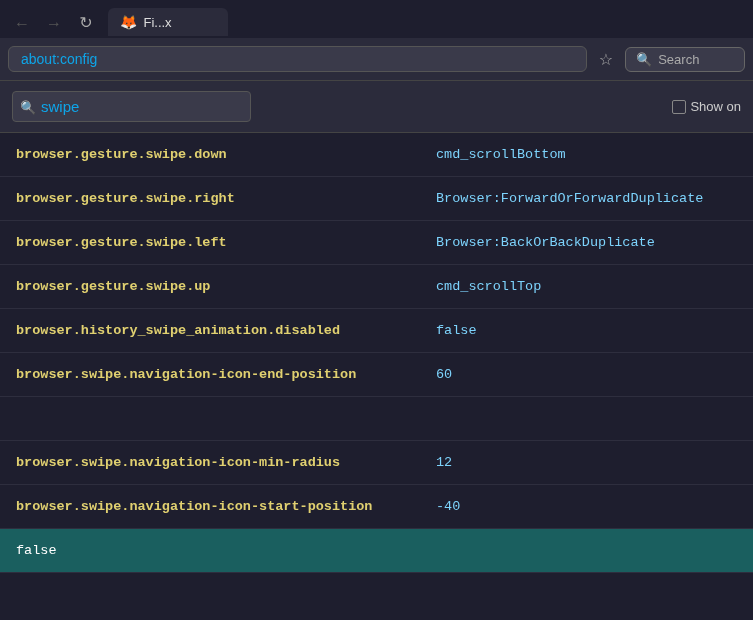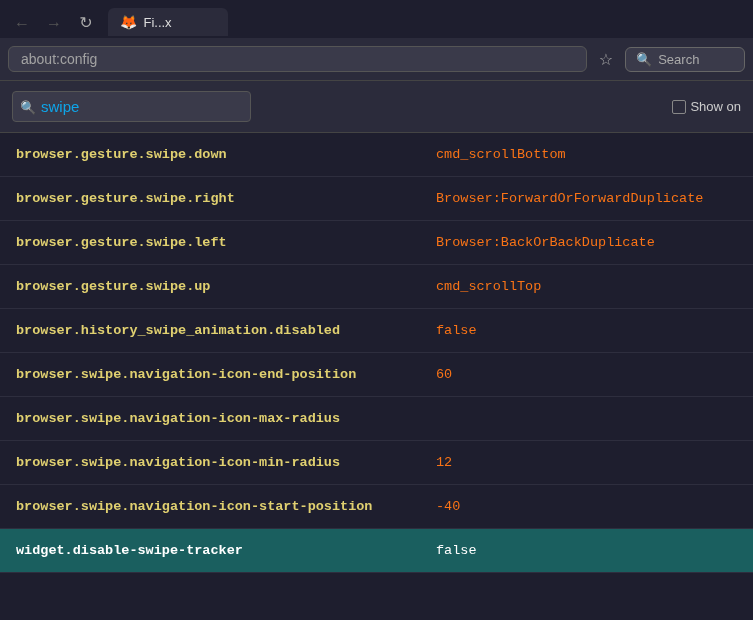--- a/index.html
+++ b/index.html
@@ -79,21 +79,21 @@
       border-radius: 6px;
       padding: 4px 12px;
       color: #ddd;
       font-size: 14px;
       display: flex;
       align-items: center;
       gap: 8px;
     }
 
     .address-text {
-      color: #a3a3a3;
+      color: #0ea5e9;
       font-size: 14px;
     }
 
     .star-btn {
       background: none;
       border: none;
       color: #aaa;
       cursor: pointer;
       font-size: 16px;
       padding: 2px 4px;
@@ -192,21 +192,21 @@
       font-weight: bold;
     }
 
     .config-row.selected .config-key {
       color: #fff;
     }
 
     .config-value {
       flex: 1;
       padding: 10px 16px;
-      color: #f97316;
+      color: #7dd3fc;
       font-size: 13.5px;
       font-family: 'Courier New', monospace;
     }
 
     .config-row.selected .config-value {
       color: #fff;
     }
 
     
     .config-area::-webkit-scrollbar {
@@ -289,29 +289,27 @@
       </div>
       <div class="config-row">
         <div class="config-key">browser.history_swipe_animation.disabled</div>
         <div class="config-value">false</div>
       </div>
       <div class="config-row">
         <div class="config-key">browser.swipe.navigation-icon-end-position</div>
         <div class="config-value">60</div>
       </div>
       <div class="config-row">
-        <div class="config-key">browser.swipe.navigation-icon-max-radius</div>
       </div>
       <div class="config-row">
         <div class="config-key">browser.swipe.navigation-icon-min-radius</div>
         <div class="config-value">12</div>
       </div>
       <div class="config-row">
         <div class="config-key">browser.swipe.navigation-icon-start-position</div>
         <div class="config-value">-40</div>
       </div>
       <div class="config-row selected">
-        <div class="config-key">widget.disable-swipe-tracker</div>
         <div class="config-value">false</div>
       </div>
     </div>
 
 </div>
 
 </body></html>

